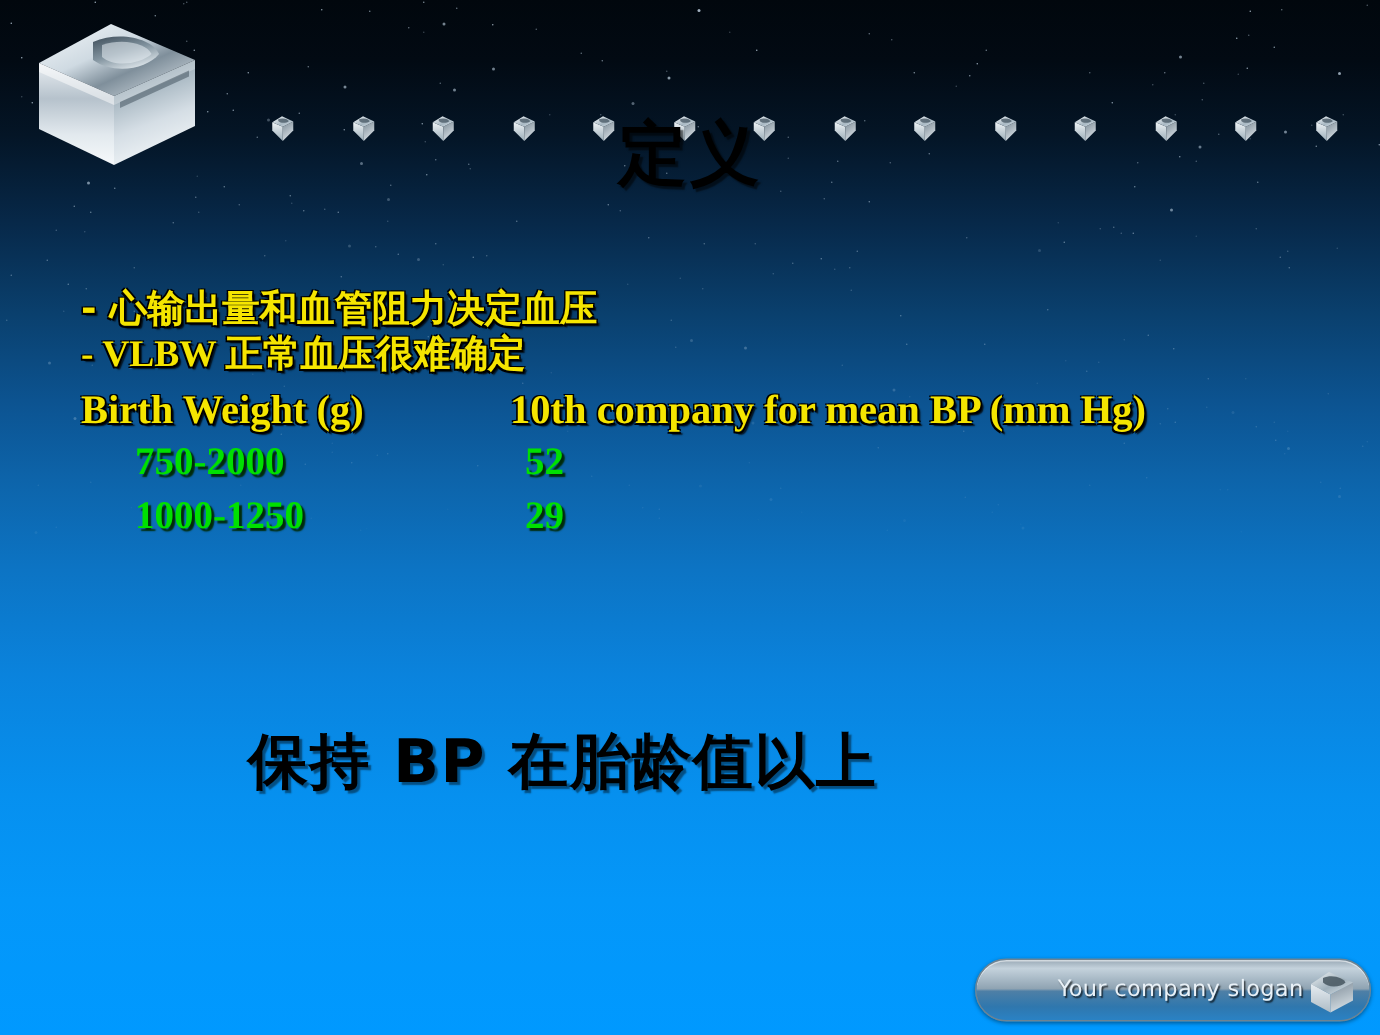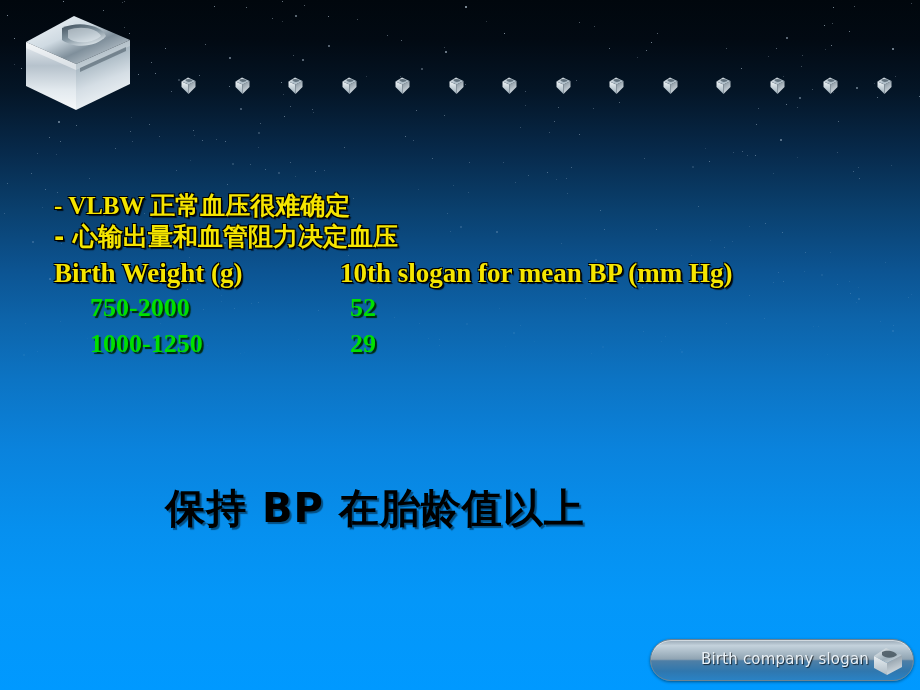--- a/index.html
+++ b/index.html
@@ -832,49 +832,50 @@
               <stop offset="100%" stop-color="#e3eaef"></stop>
             </linearGradient>
           </defs>
           <path d="M1.5,5.5 L8.5,8.5 L8.5,18 L1.5,11 Z" fill="url(#gL)"></path>
           <path d="M8.5,8.5 L15.5,5 L15.5,11 L8.5,18 Z" fill="url(#gR)"></path>
           <path d="M1.5,5.5 L8,1.5 L15.5,5 L8.5,8.5 Z" fill="url(#gT)"></path>
           <path d="M5.5,3.5 C8.5,2.2 12,3.4 12.5,4.8 C10.8,6.2 7,6.4 5.5,4.6 Z" fill="#4a5a66" opacity="0.8"></path>
         </svg></div>
     </div>
 
+  <div class="title">定义</div>
 
   <div class="body-block">
+
+    <div class="bullet-line">
+      <span>-</span>
+      <span>心输出量和血管阻力决定血压</span>
+    </div>
 
     <div class="bullet-line serif-mix">
       <span>-</span>
       <span>VLBW 正常血压很难确定</span>
     </div>
 
-    <div class="bullet-line">
-      <span>-</span>
-      <span>心输出量和血管阻力决定血压</span>
-    </div>
-
     <div class="hdr-row">
-      <span class="hdr-col-a">Birth Weight (g)</span><span class="hdr-col-b">10th slogan for mean BP (mm Hg)</span>
+      <span class="hdr-col-a">Birth Weight (g)</span><span class="hdr-col-b">10th company for mean BP (mm Hg)</span>
     </div>
 
     <div class="data-row">
       <span class="data-col-a">750-2000</span><span class="data-col-b">52</span>
     </div>
     <div class="data-row">
       <span class="data-col-a">1000-1250</span><span class="data-col-b">29</span>
     </div>
   </div>
 
   <div class="headline">保持 BP 在胎龄值以上</div>
 
   <div class="slogan-pill">
-    <div class="slogan-text">Birth company slogan</div>
+    <div class="slogan-text">Your company slogan</div>
     <div class="slogan-cube">
       <svg width="34" height="34" viewBox="0 0 34 34">
         <defs>
           <linearGradient id="sfL" x1="0" y1="0" x2="0" y2="1">
             <stop offset="0%" stop-color="#e7edf1"></stop>
             <stop offset="100%" stop-color="#aebcc6"></stop>
           </linearGradient>
           <linearGradient id="sfR" x1="0" y1="0" x2="0.3" y2="1">
             <stop offset="0%" stop-color="#7e8d99"></stop>
             <stop offset="100%" stop-color="#d3dce2"></stop>

